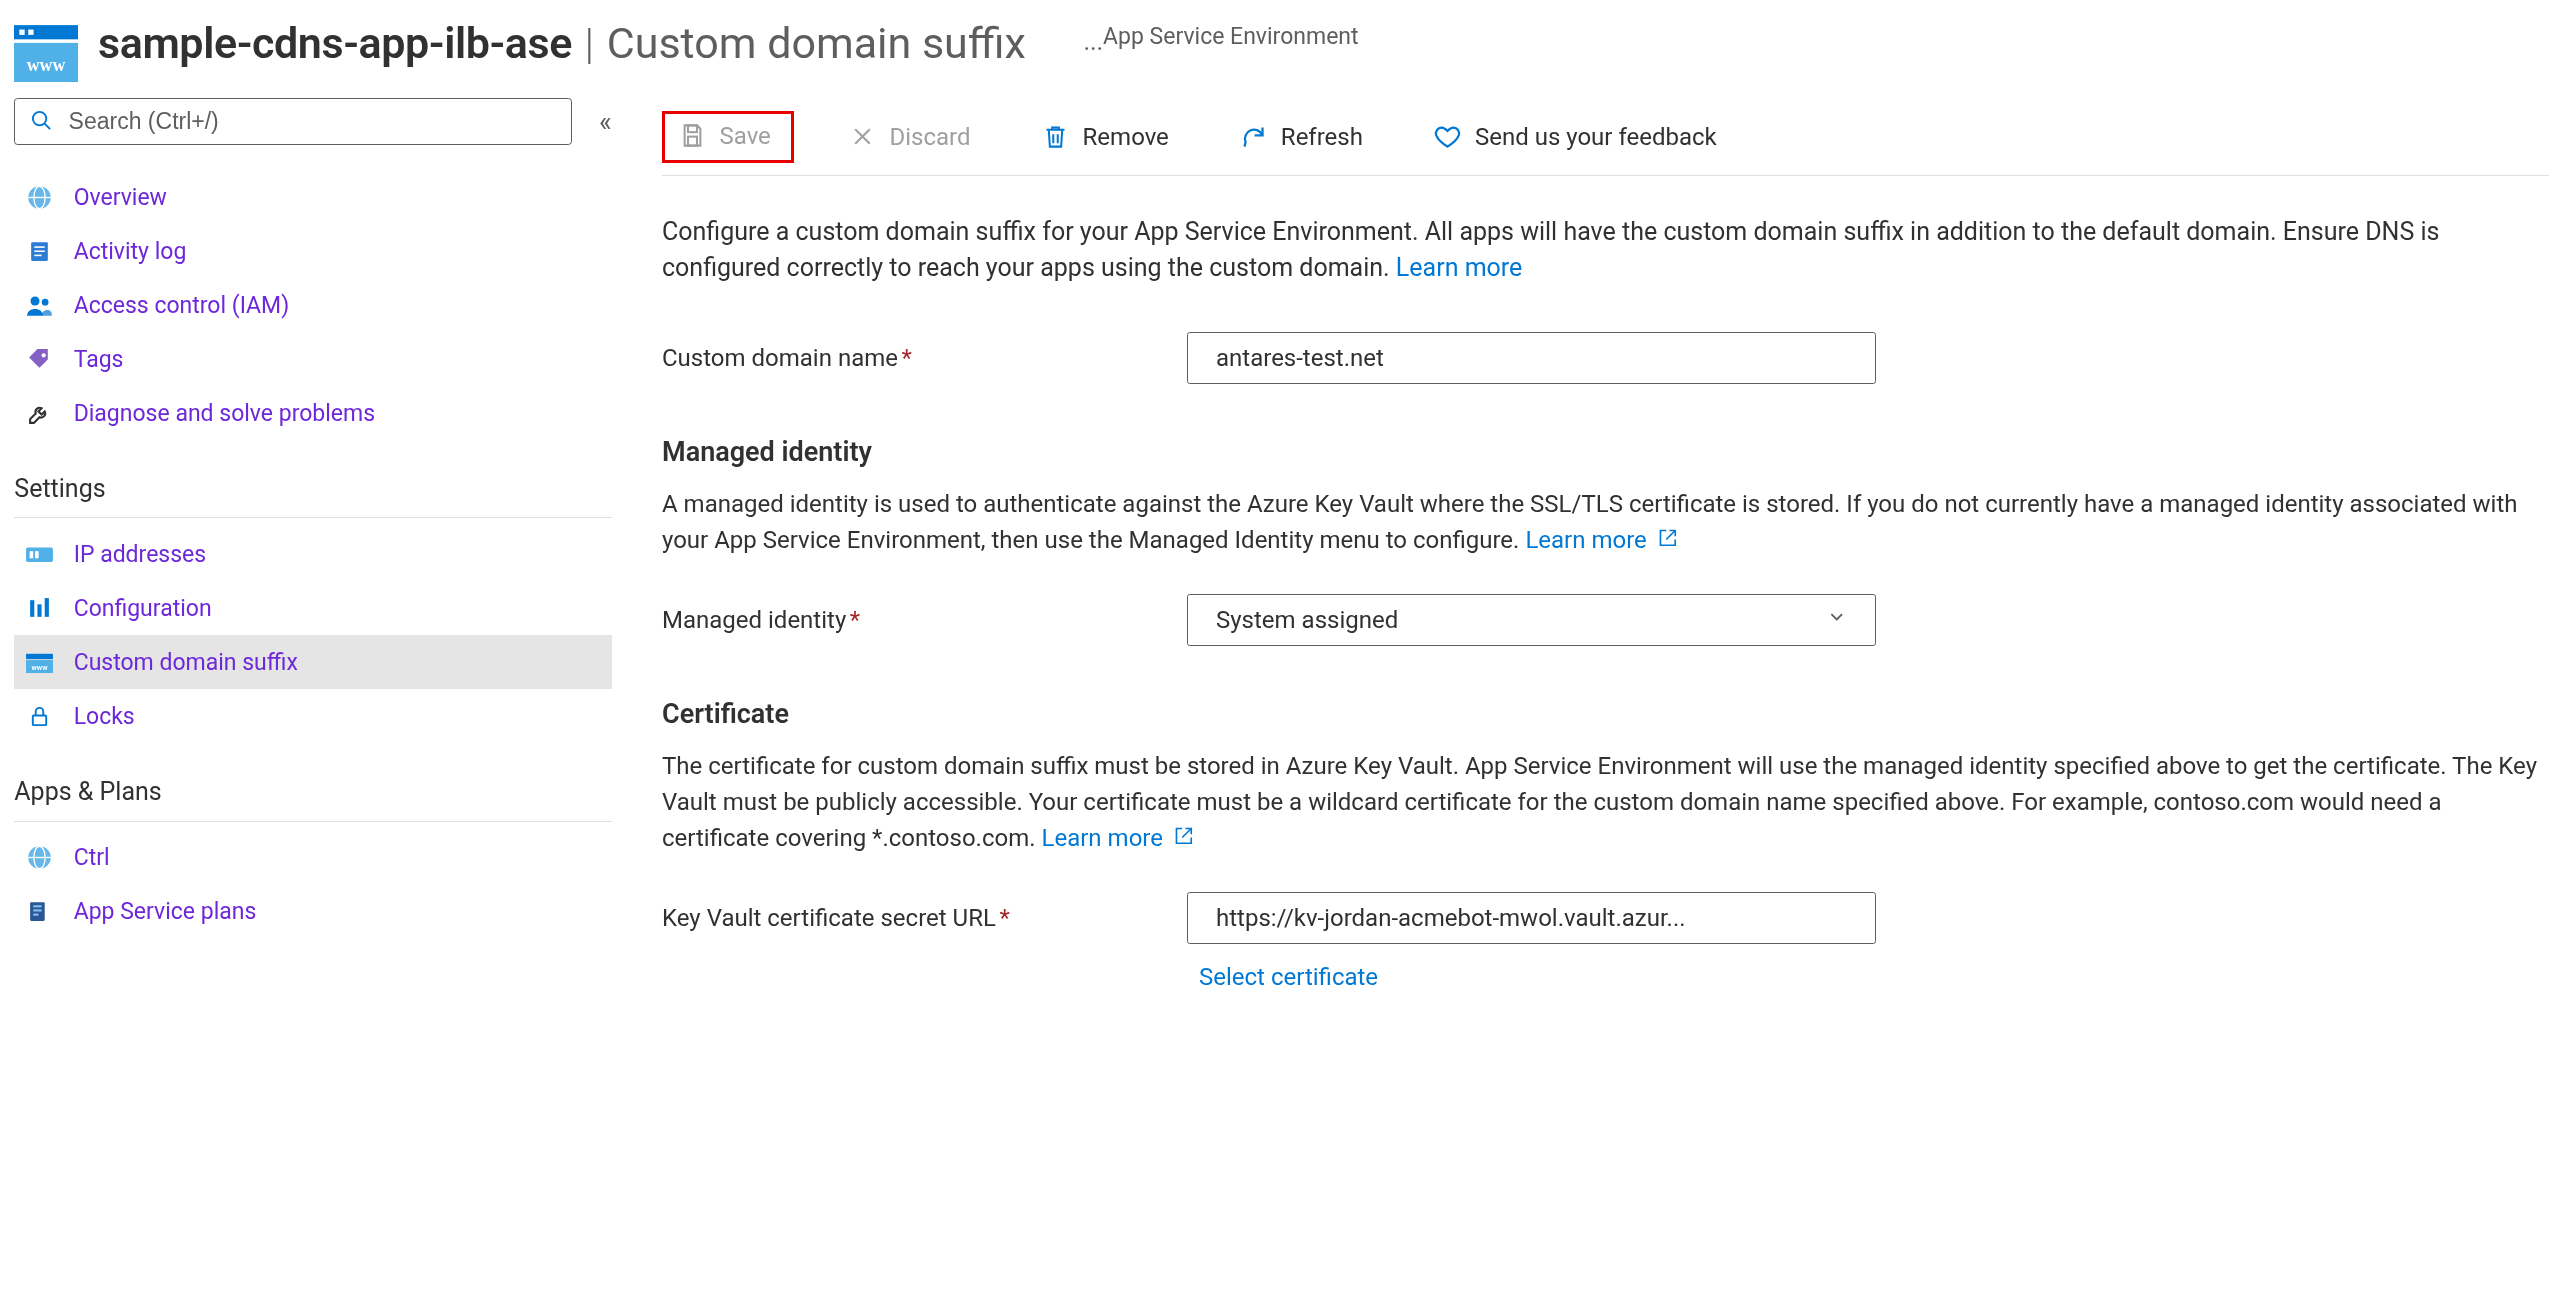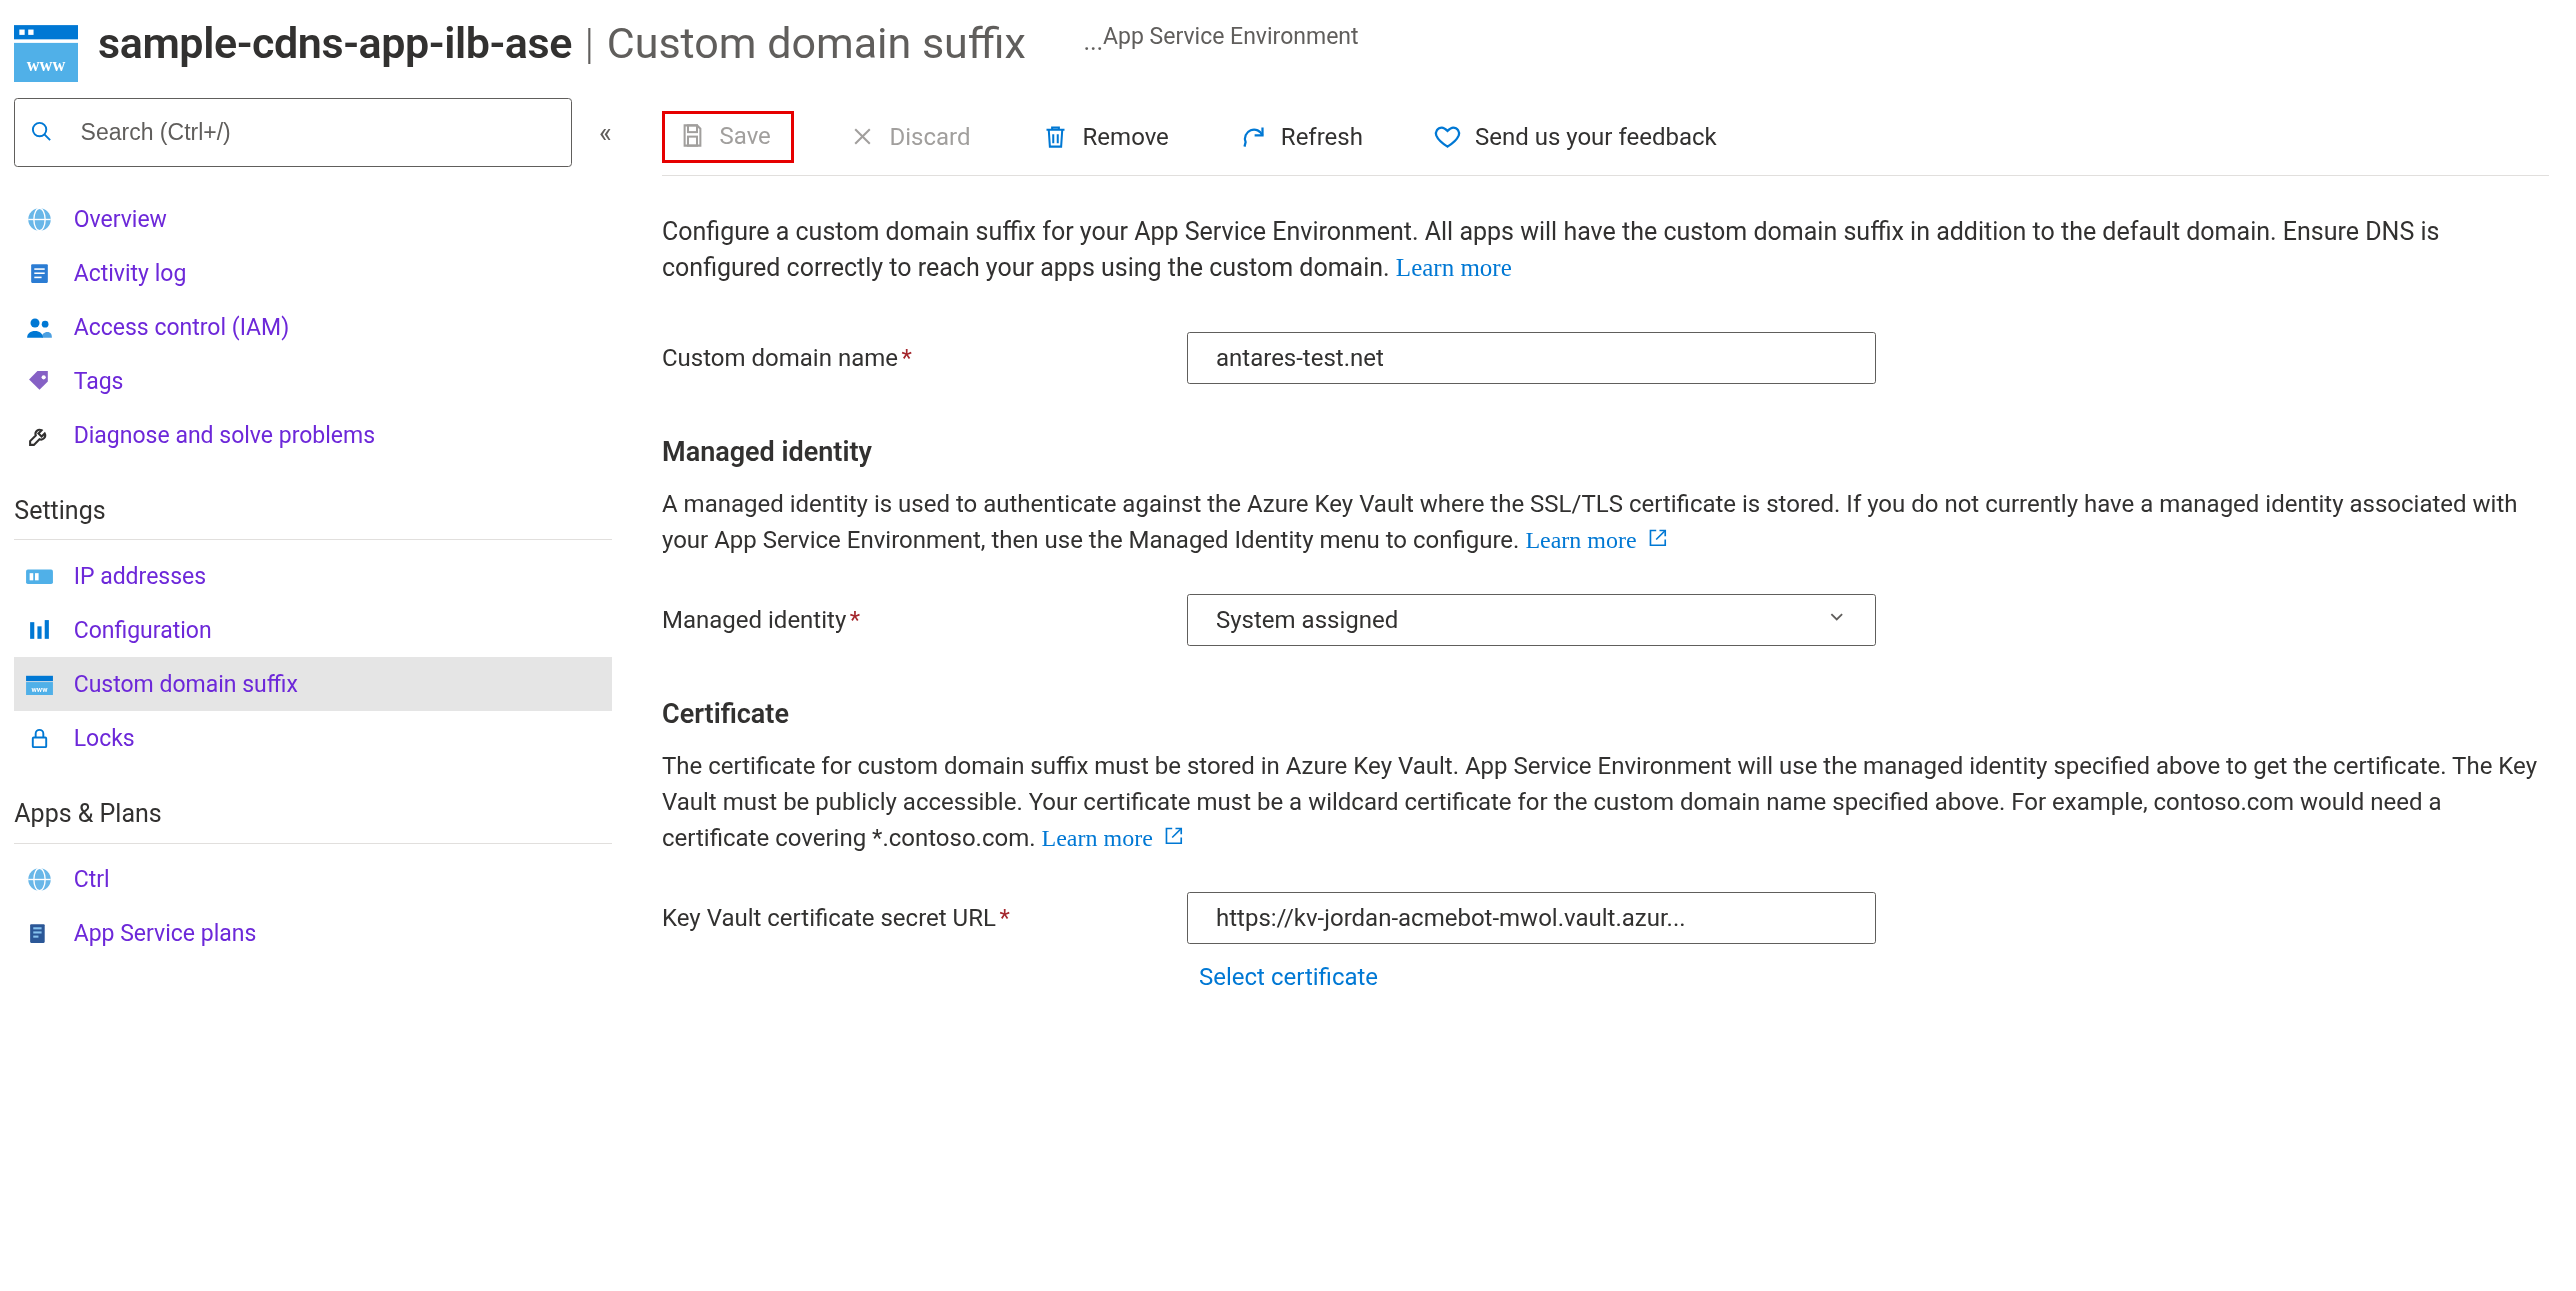--- a/index.html
+++ b/index.html
@@ -69,23 +69,23 @@
     padding: 0 27px 0 36px;
   }
 
   
   .search-row { display: flex; align-items: center; gap: 27px; margin-bottom: 25px; }
   .search-box {
     flex: 1;
     display: flex; align-items: center;
     border: 0.9px solid #605e5c;
     border-radius: 3.6px;
-    height: 69px;
+    height: 47px;
     padding: 0 14.3px;
-    gap: 28px;
+    gap: 16px;
   }
   .search-box input {
     border: none; outline: none;
     font-size: 23px;
     color: #323130;
     flex: 1;
     background: transparent;
   }
   .search-box input::placeholder { color: #605e5c; }
   .collapse-chevron { font-size: 27px; color: #605e5c; cursor: pointer; }
@@ -141,21 +141,21 @@
   }
 
   
   .intro {
     font-size: 25px;
     line-height: 1.45;
     color: #323130;
     margin-bottom: 45px;
     max-width: 1896px;
   }
-  .link { color: #0078d4; cursor: pointer; font-family: Liberation Serif, serif; }
+  .link { color: #0078d4; cursor: pointer; }
   .ext-link-icon {
     display: inline-flex; vertical-align: 0; margin-left: 5.4px;
   }
 
   .field-row {
     display: flex; align-items: center;
     gap: 24px;
     margin-bottom: 19.7px;
   }
   .field-label {

